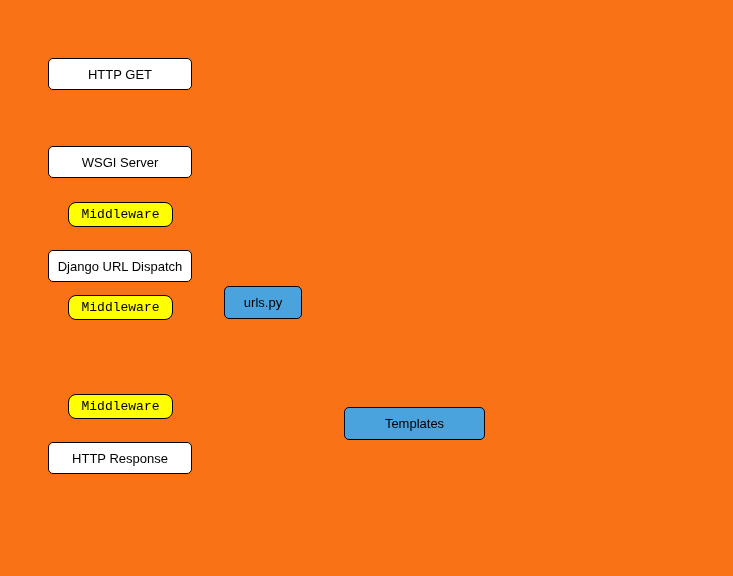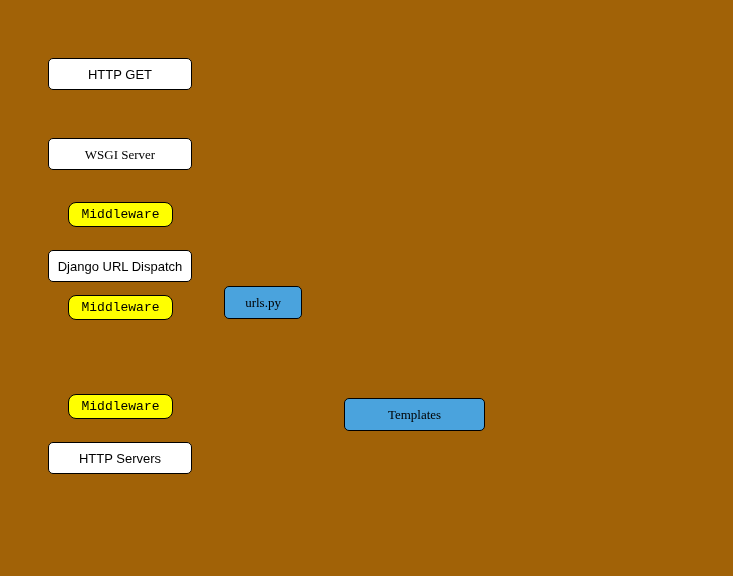--- a/index.html
+++ b/index.html
@@ -4,79 +4,79 @@
 <style>
   html, body {
     margin: 0;
     padding: 0;
     background: #000000;
   }
   .canvas {
     position: relative;
     width: 733px;
     height: 576px;
-    background: #a16207;
+    background: #f97316;
     font-family: "Liberation Sans", sans-serif;
     overflow: hidden;
   }
   .node {
     position: absolute;
     display: flex;
     align-items: center;
     justify-content: center;
     box-sizing: border-box;
     color: #000000;
     font-size: 13px;
     line-height: 1;
     border-radius: 5px;
     border: 1px solid #000000;
     text-align: center;
     white-space: nowrap;
   }
   .white  { background: #ffffff; }
   .yellow { background: #ffff00; border-radius: 8px; font-family: Liberation Mono, monospace; }
-  .blue   { background: #4aa3dd; font-family: Liberation Serif, serif; }
+  .blue   { background: #4aa3dd; }
 
   
   .n-http-get   { left: 48px;  top: 58px;  width: 144px; height: 32px; }
-  .n-wsgi       { left: 48px;  top: 138px; width: 144px; height: 32px; font-family: Liberation Serif, serif; }
+  .n-wsgi       { left: 48px;  top: 146px; width: 144px; height: 32px; }
   .n-mw1        { left: 68px;  top: 202px; width: 105px; height: 25px; }
   .n-dispatch   { left: 48px;  top: 250px; width: 144px; height: 32px; text-align: center; }
   .n-mw2        { left: 68px;  top: 295px; width: 105px; height: 25px; }
   .n-view       { left: 48px;  top: 346px; width: 144px; height: 32px; }
   .n-mw3        { left: 68px;  top: 394px; width: 105px; height: 25px; }
   .n-response   { left: 48px;  top: 442px; width: 144px; height: 32px; }
 
   
   .n-urlspy     { left: 224px; top: 286px; width: 78px;  height: 33px; }
 
   
   .n-models     { left: 344px; top: 279px; width: 141px; height: 33px; }
   .n-external   { left: 344px; top: 332px; width: 141px; height: 33px; }
-  .n-templates  { left: 344px; top: 398px; width: 141px; height: 33px; }
+  .n-templates  { left: 344px; top: 407px; width: 141px; height: 33px; }
 </style>
 </head>
 <body>
 
 <div class="canvas">
 
   <div class="node white n-http-get">HTTP GET</div>
 
   <div class="node white n-wsgi">WSGI Server</div>
 
   <div class="node yellow n-mw1">Middleware</div>
 
   <div class="node white n-dispatch">Django URL Dispatch</div>
 
   <div class="node yellow n-mw2">Middleware</div>
 
 
   <div class="node yellow n-mw3">Middleware</div>
 
-  <div class="node white n-response">HTTP Servers</div>
+  <div class="node white n-response">HTTP Response</div>
 
   <div class="node blue n-urlspy">urls.py</div>
 
 
 
   <div class="node blue n-templates">Templates</div>
 
 </div>
 
 </body></html>

